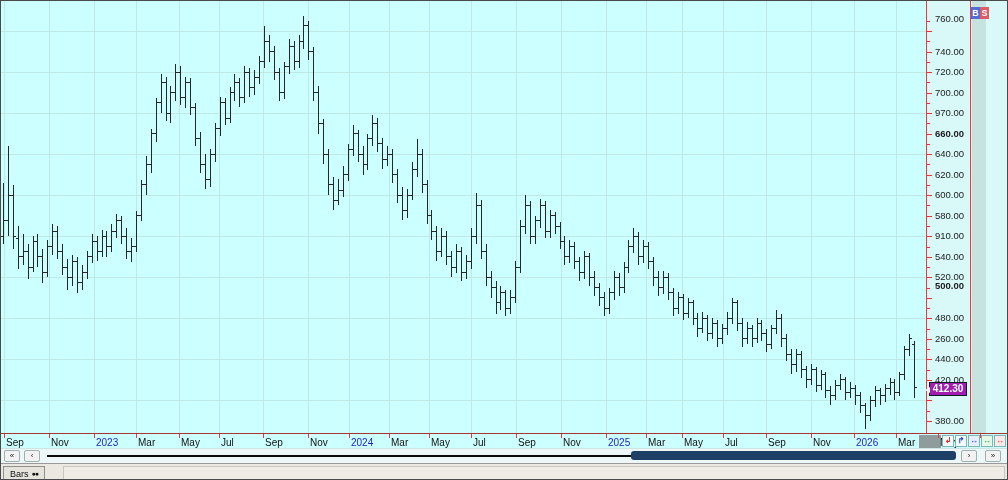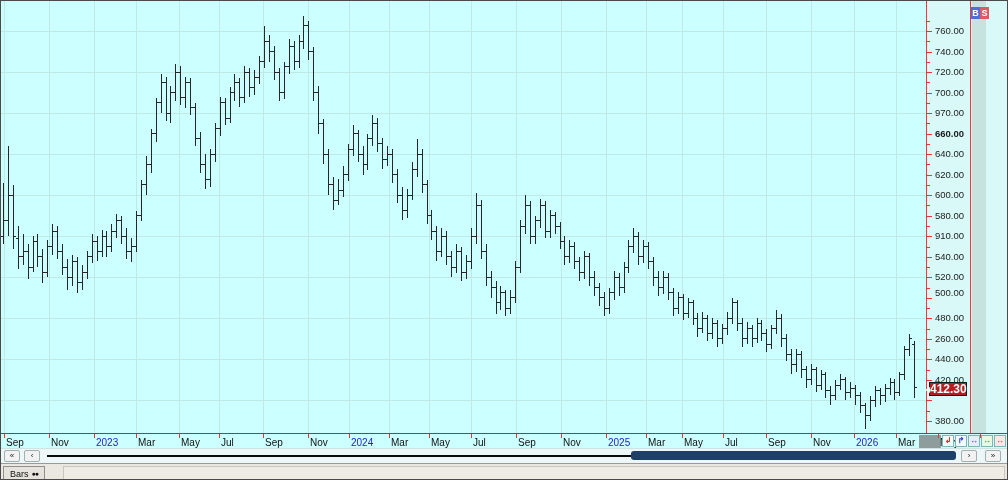--- a/index.html
+++ b/index.html
@@ -7,22 +7,22 @@
        font-family:"Liberation Sans",sans-serif;overflow:hidden;
        border:1px solid #4a4a4a;box-sizing:border-box;}
   
   #plot{position:absolute;left:0;top:0;width:925px;height:432px;background:#ccffff;}
   #plot svg{display:block;}
   
   #yaxis{position:absolute;left:925px;top:0;width:44px;height:447px;background:#d9f8f8;
          border-left:1px solid #f33;box-sizing:border-box;}
   .ylab{position:absolute;left:8px;font-size:9.5px;color:#1c1c1c;white-space:nowrap;}
   .ytick{position:absolute;left:0;height:1px;background:#e33;}
-  #pricetag{position:absolute;left:2px;width:36px;height:12px;background:#b91c1c;
-            color:#eaffff;font-size:12px;font-weight:bold;text-align:center;line-height:12px;
+  #pricetag{position:absolute;left:2px;width:36px;height:12px;background:#a21caf;
+            color:#eaffff;font-size:10px;font-weight:bold;text-align:center;line-height:12px;
             border:1px solid #062022;z-index:5;}
   #pricetag .ptr{position:absolute;left:-5px;top:4px;width:0;height:0;
             border-top:3px solid transparent;border-bottom:3px solid transparent;
             border-right:5px solid #e9fbfb;}
   
   #rightpane{position:absolute;left:969px;top:0;width:39px;height:447px;background:#d9f8f8;
              border-left:1px solid #f33;box-sizing:border-box;}
   #rightstrip{position:absolute;left:1px;top:0;width:14px;height:447px;background:#c7e3df;}
   #bsbox{position:absolute;left:0;top:6px;display:flex;z-index:6;}
   .bsbtn{width:9px;height:12px;font-size:9px;font-weight:bold;color:#fff;
@@ -664,34 +664,34 @@
         <line x1="913.625" y1="386.85146399999996" x2="916.125" y2="386.85146399999996" stroke="#262626" stroke-width="1"></line>
       </svg>
   </div>
 
 
   <div id="yaxis">
     <div id="pricetag" style="top: 380.851px;">
       <span class="ptr"></span>
       <span>412.30</span>
     </div>
-  <div class="ylab" style="top: 24px;">760.00</div>
+  <div class="ylab" style="top: 12px;">760.00</div>
       <div class="ylab" style="top: 44.5264px;">740.00</div>
       <div class="ylab" style="top: 65.0528px;">720.00</div>
       <div class="ylab" style="top: 85.5792px;">700.00</div>
       <div class="ylab" style="top: 106.106px;">970.00</div>
       <div class="ylab" style="top: 126.632px; font-weight: bold;">660.00</div>
       <div class="ylab" style="top: 147.158px;">640.00</div>
       <div class="ylab" style="top: 167.685px;">620.00</div>
       <div class="ylab" style="top: 188.211px;">600.00</div>
       <div class="ylab" style="top: 208.738px;">580.00</div>
       <div class="ylab" style="top: 229.264px;">910.00</div>
       <div class="ylab" style="top: 249.79px;">540.00</div>
       <div class="ylab" style="top: 270.317px;">520.00</div>
-      <div class="ylab" style="top: 286px;">500.00</div>
+      <div class="ylab" style="top: 279px; font-weight: bold;">500.00</div>
       <div class="ylab" style="top: 311.37px;">480.00</div>
       <div class="ylab" style="top: 331.896px;">260.00</div>
       <div class="ylab" style="top: 352.422px;">440.00</div>
       <div class="ylab" style="top: 372.949px;">420.00</div>
       <div class="ylab" style="top: 380px;">400.00</div>
       <div class="ylab" style="top: 414.002px;">380.00</div>
       <div class="ytick" style="top: 420.002px; width: 5px;"></div>
       <div class="ytick" style="top: 409.738px; width: 3px;"></div>
       <div class="ytick" style="top: 399.475px; width: 5px;"></div>
       <div class="ytick" style="top: 389.212px; width: 3px;"></div>

